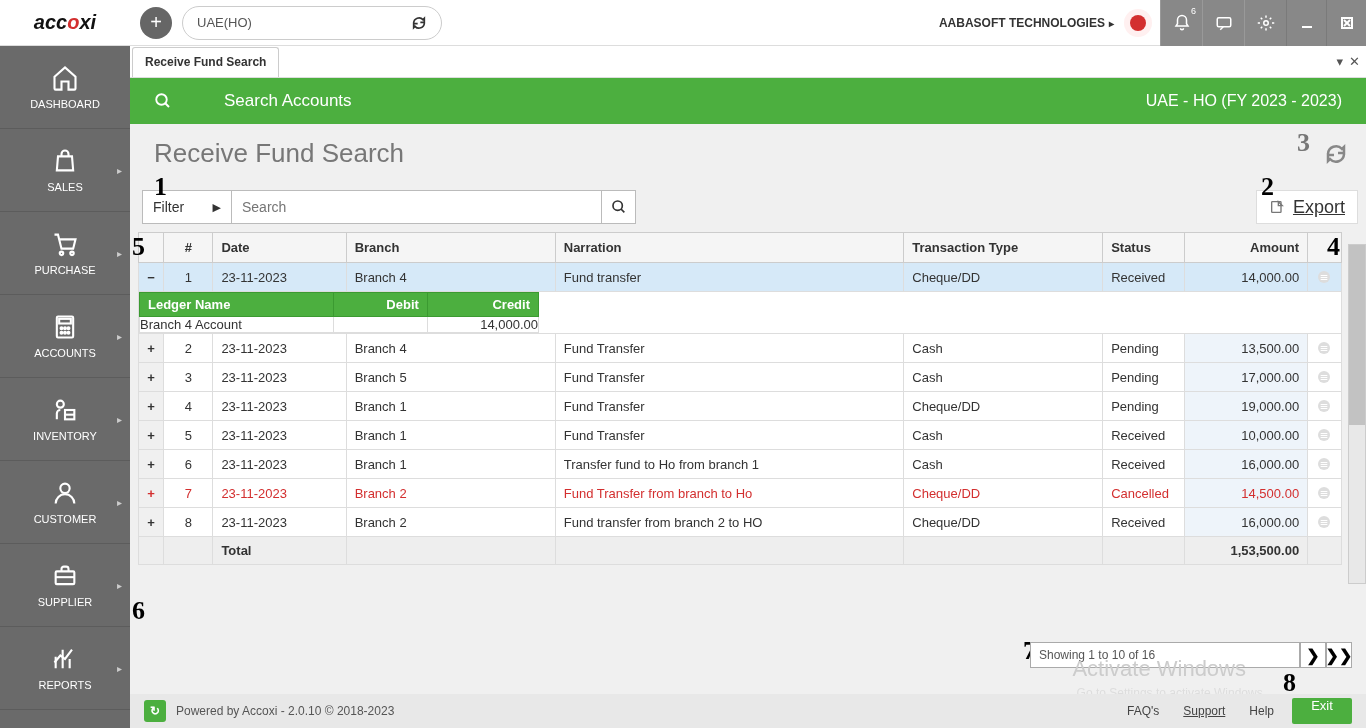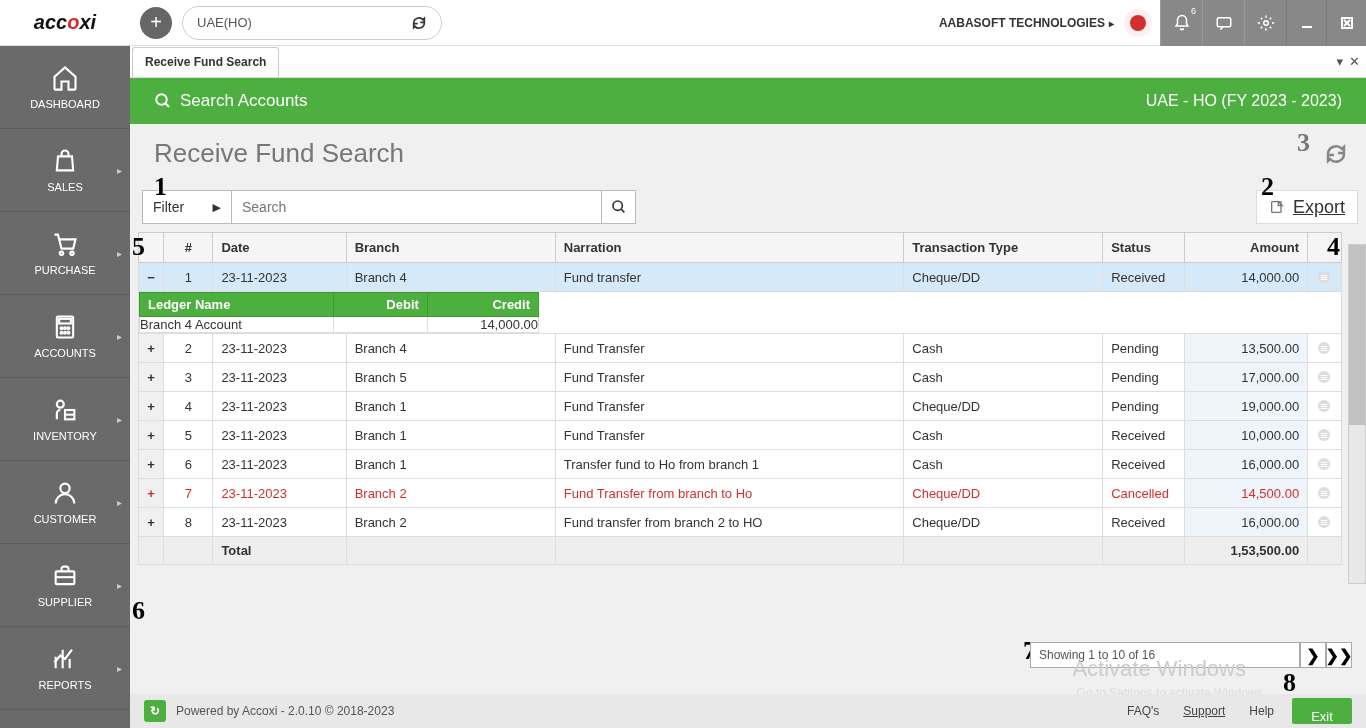--- a/index.html
+++ b/index.html
@@ -34,21 +34,21 @@
 
 
 .main { position: absolute; top: 46px; left: 130px; width: 1236px; height: 682px; background: #f0f0f0; display: flex; flex-direction: column; }
 
 
 .tabstrip { height: 32px; background: #fff; display: flex; align-items: center; border-bottom: 1px solid #ddd; position: relative; }
 .tab { height: 30px; padding: 0 12px; font-size: 12px; font-weight: 600; color: #333; border: 1px solid #ccc; border-bottom: none; background: #fff; display: flex; align-items: center; border-radius: 3px 3px 0 0; margin-left: 2px; }
 .tabstrip .tabclose { position: absolute; right: 6px; font-size: 13px; color: #555; display: flex; gap: 6px; }
 
 
-.banner { height: 46px; background: #4caf3f; color: #fff; display: flex; align-items: center; padding: 0 24px; font-size: 17px; }
+.banner { height: 46px; background: #4caf3f; color: #fff; display: flex; align-items: center; padding: 0 24px; font-size: 17px; gap: 44px; }
 .banner .right { margin-left: auto; font-size: 16px; }
 
 
 .pagetitle { height: 58px; padding: 0 24px; display: flex; align-items: center; color: #777; font-size: 26px; position: relative; }
 .title-anno-3 { position: absolute; right: 56px; top: 4px; font-size: 26px; font-family: Georgia, serif; font-weight: bold; }
 .refresh-round { position: absolute; right: 18px; top: 18px; color: #777; font-size: 20px; cursor: pointer; }
 
 
 .toolbar { height: 50px; display: flex; align-items: center; padding: 0 8px; position: relative; }
 .anno-1 { position: absolute; left: 24px; top: -10px; font-size: 26px; font-family: Georgia, serif; font-weight: bold; }
@@ -108,21 +108,21 @@
 
 
 .watermark { position: absolute; right: 120px; bottom: 46px; color: #ccc; font-size: 22px; }
 .watermark2 { position: absolute; right: 100px; bottom: 28px; color: #ddd; font-size: 12px; }
 
 
 .footer { position: absolute; bottom: 0; left: 0; width: 1236px; height: 34px; background: #e8e8e8; display: flex; align-items: center; padding: 0 14px; font-size: 12px; color: #555; }
 .footer .flogo { width: 22px; height: 22px; background: #4caf3f; border-radius: 3px; margin-right: 10px; display: flex; align-items: center; justify-content: center; color: #fff; font-weight: bold; }
 .footer .flinks { margin-left: auto; display: flex; gap: 24px; color: #444; }
 .footer .flinks span { cursor: pointer; }
-.footer .exit { margin-left: 18px; width: 60px; height: 26px; background: #4caf3f; color: #fff; display: flex; align-items: flex-end; justify-content: center; border-radius: 2px; cursor: pointer; font-size: 13px; }
+.footer .exit { margin-left: 18px; width: 60px; height: 26px; background: #4caf3f; color: #fff; display: flex; align-items: flex-start; justify-content: center; border-radius: 2px; cursor: pointer; font-size: 13px; }
 
 svg { display: block; }
 </style>
 </head>
 <body>
 
 <div class="topbar">
   <div class="logo">acc<span class="red">o</span>xi</div>
   <div class="addbtn">+</div>
   <div class="orgbox">

